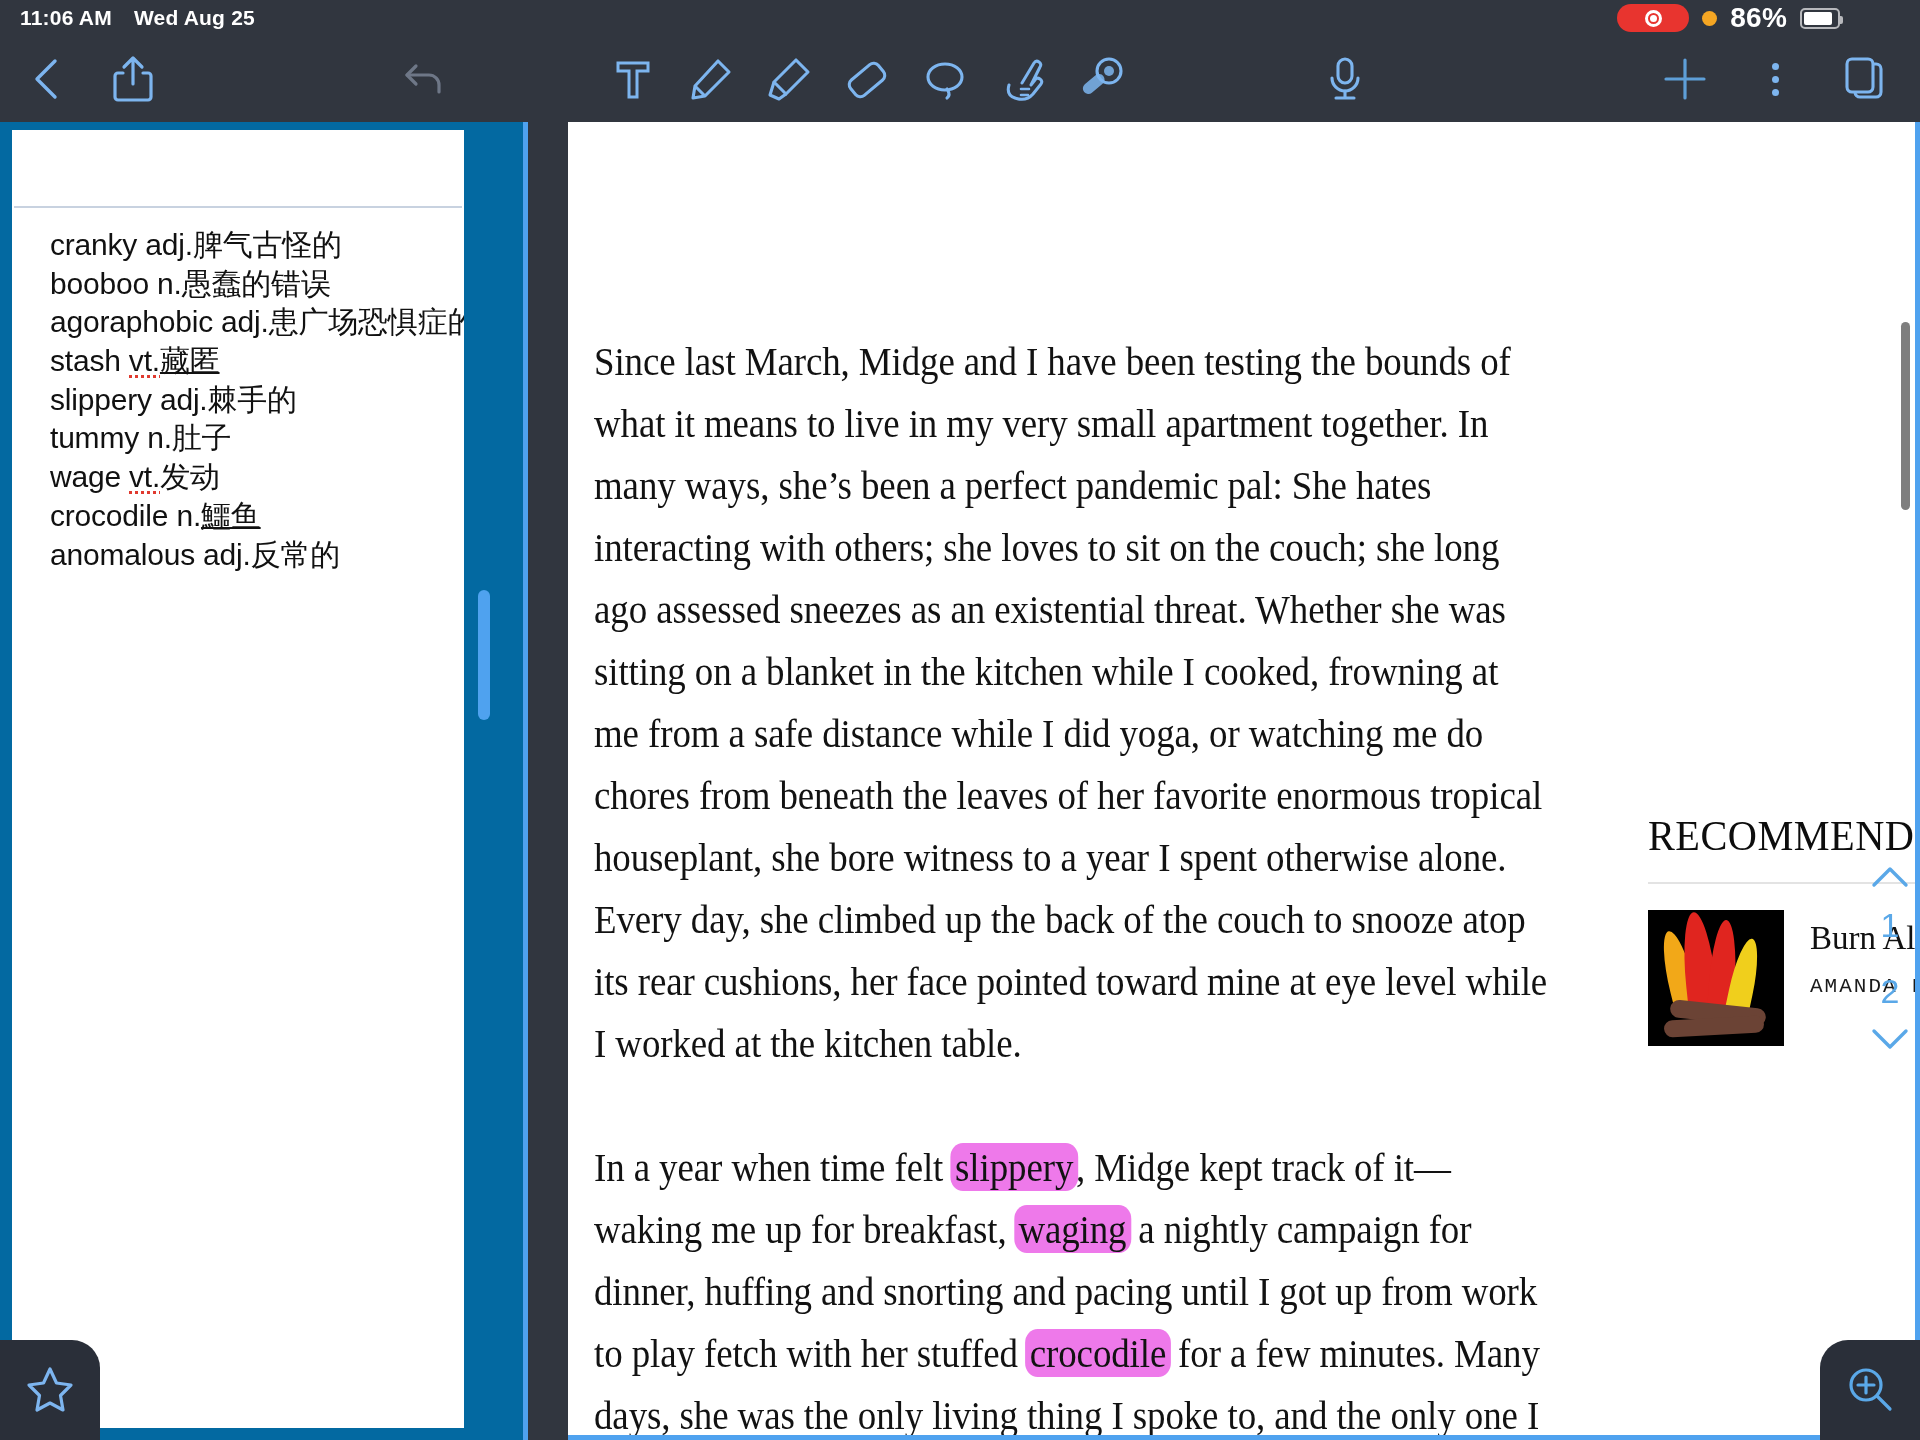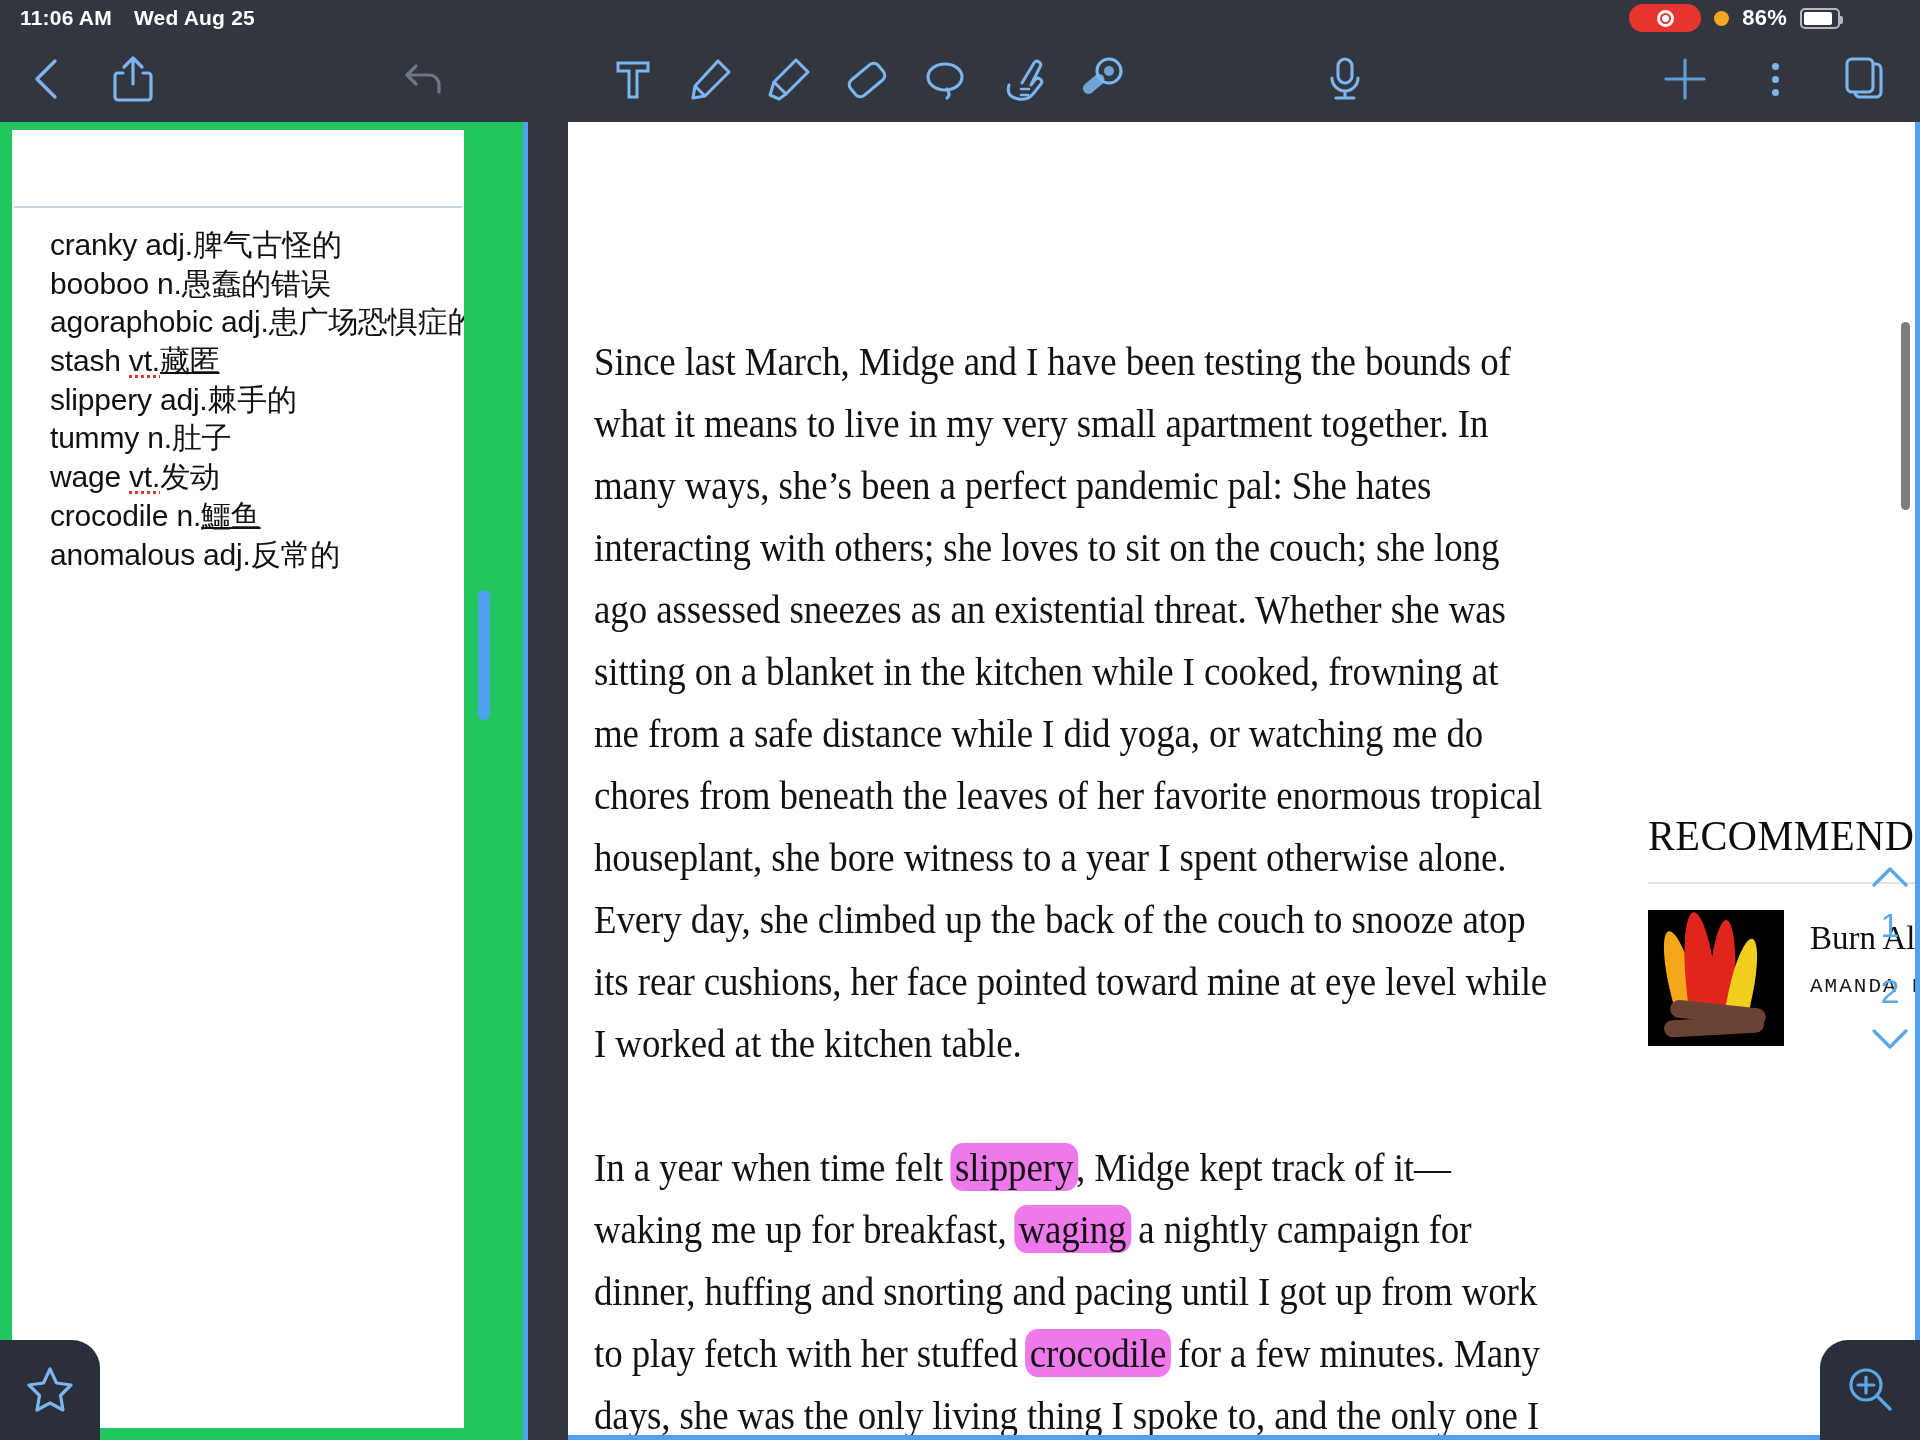--- a/index.html
+++ b/index.html
@@ -23,21 +23,21 @@
   .rec-pill {
     width: 72px; height: 28px; border-radius: 14px; background: #e8342f;
     display: flex; align-items: center; justify-content: center;
   }
   .rec-ring {
     width: 17px; height: 17px; border-radius: 50%;
     border: 3px solid #ffffff; display: flex; align-items: center; justify-content: center;
   }
   .rec-dot { width: 7px; height: 7px; border-radius: 50%; background: #ffffff; }
   .orange-dot { width: 15px; height: 15px; border-radius: 50%; background: #f5a623; }
-  .batt-pct { font-size: 22px; font-weight: 600; color: #ffffff; }
+  .batt-pct { font-size: 28px; font-weight: 600; color: #ffffff; }
   .batt-shell {
     position: relative; width: 40px; height: 21px; border-radius: 5px;
     border: 2px solid rgba(255,255,255,0.65); padding: 2px;
   }
   .batt-fill { height: 100%; width: 86%; background: #ffffff; border-radius: 2px; }
   .batt-nub {
     position: absolute; right: -5px; top: 6px; width: 3px; height: 8px;
     background: rgba(255,255,255,0.65); border-radius: 0 2px 2px 0;
   }
 
@@ -55,21 +55,21 @@
   .tb-undo { margin-left: 206px; }
   .tb-center { display: flex; align-items: center; gap: 16px; margin-left: 146px; }
   .tb-mic { margin-left: 182px; }
   .tb-right { margin-left: auto; display: flex; align-items: center; gap: 28px; padding-right: 24px; }
   .dots { display: flex; flex-direction: column; gap: 6px; align-items: center; }
   .dots i { width: 7px; height: 7px; border-radius: 50%; background: #7db5ef; display: block; }
 
   
   .sidebar {
     position: absolute; left: 0; top: 122px; width: 528px; bottom: 0;
-    background: #22c55e;
+    background: #0369a1;
   }
   .note-sheet {
     position: absolute; left: 12px; top: 8px; right: 64px; bottom: 12px;
     background: #ffffff; overflow: hidden;
   }
   .note-head { height: 76px; background: #ffffff; }
   .note-rule { height: 2px; background: #c8d2e0; margin: 0 2px; }
   .vocab-list { padding: 18px 0 0 38px; }
   .vocab-item {
     font-size: 30px; line-height: 1.29; color: #111111;

